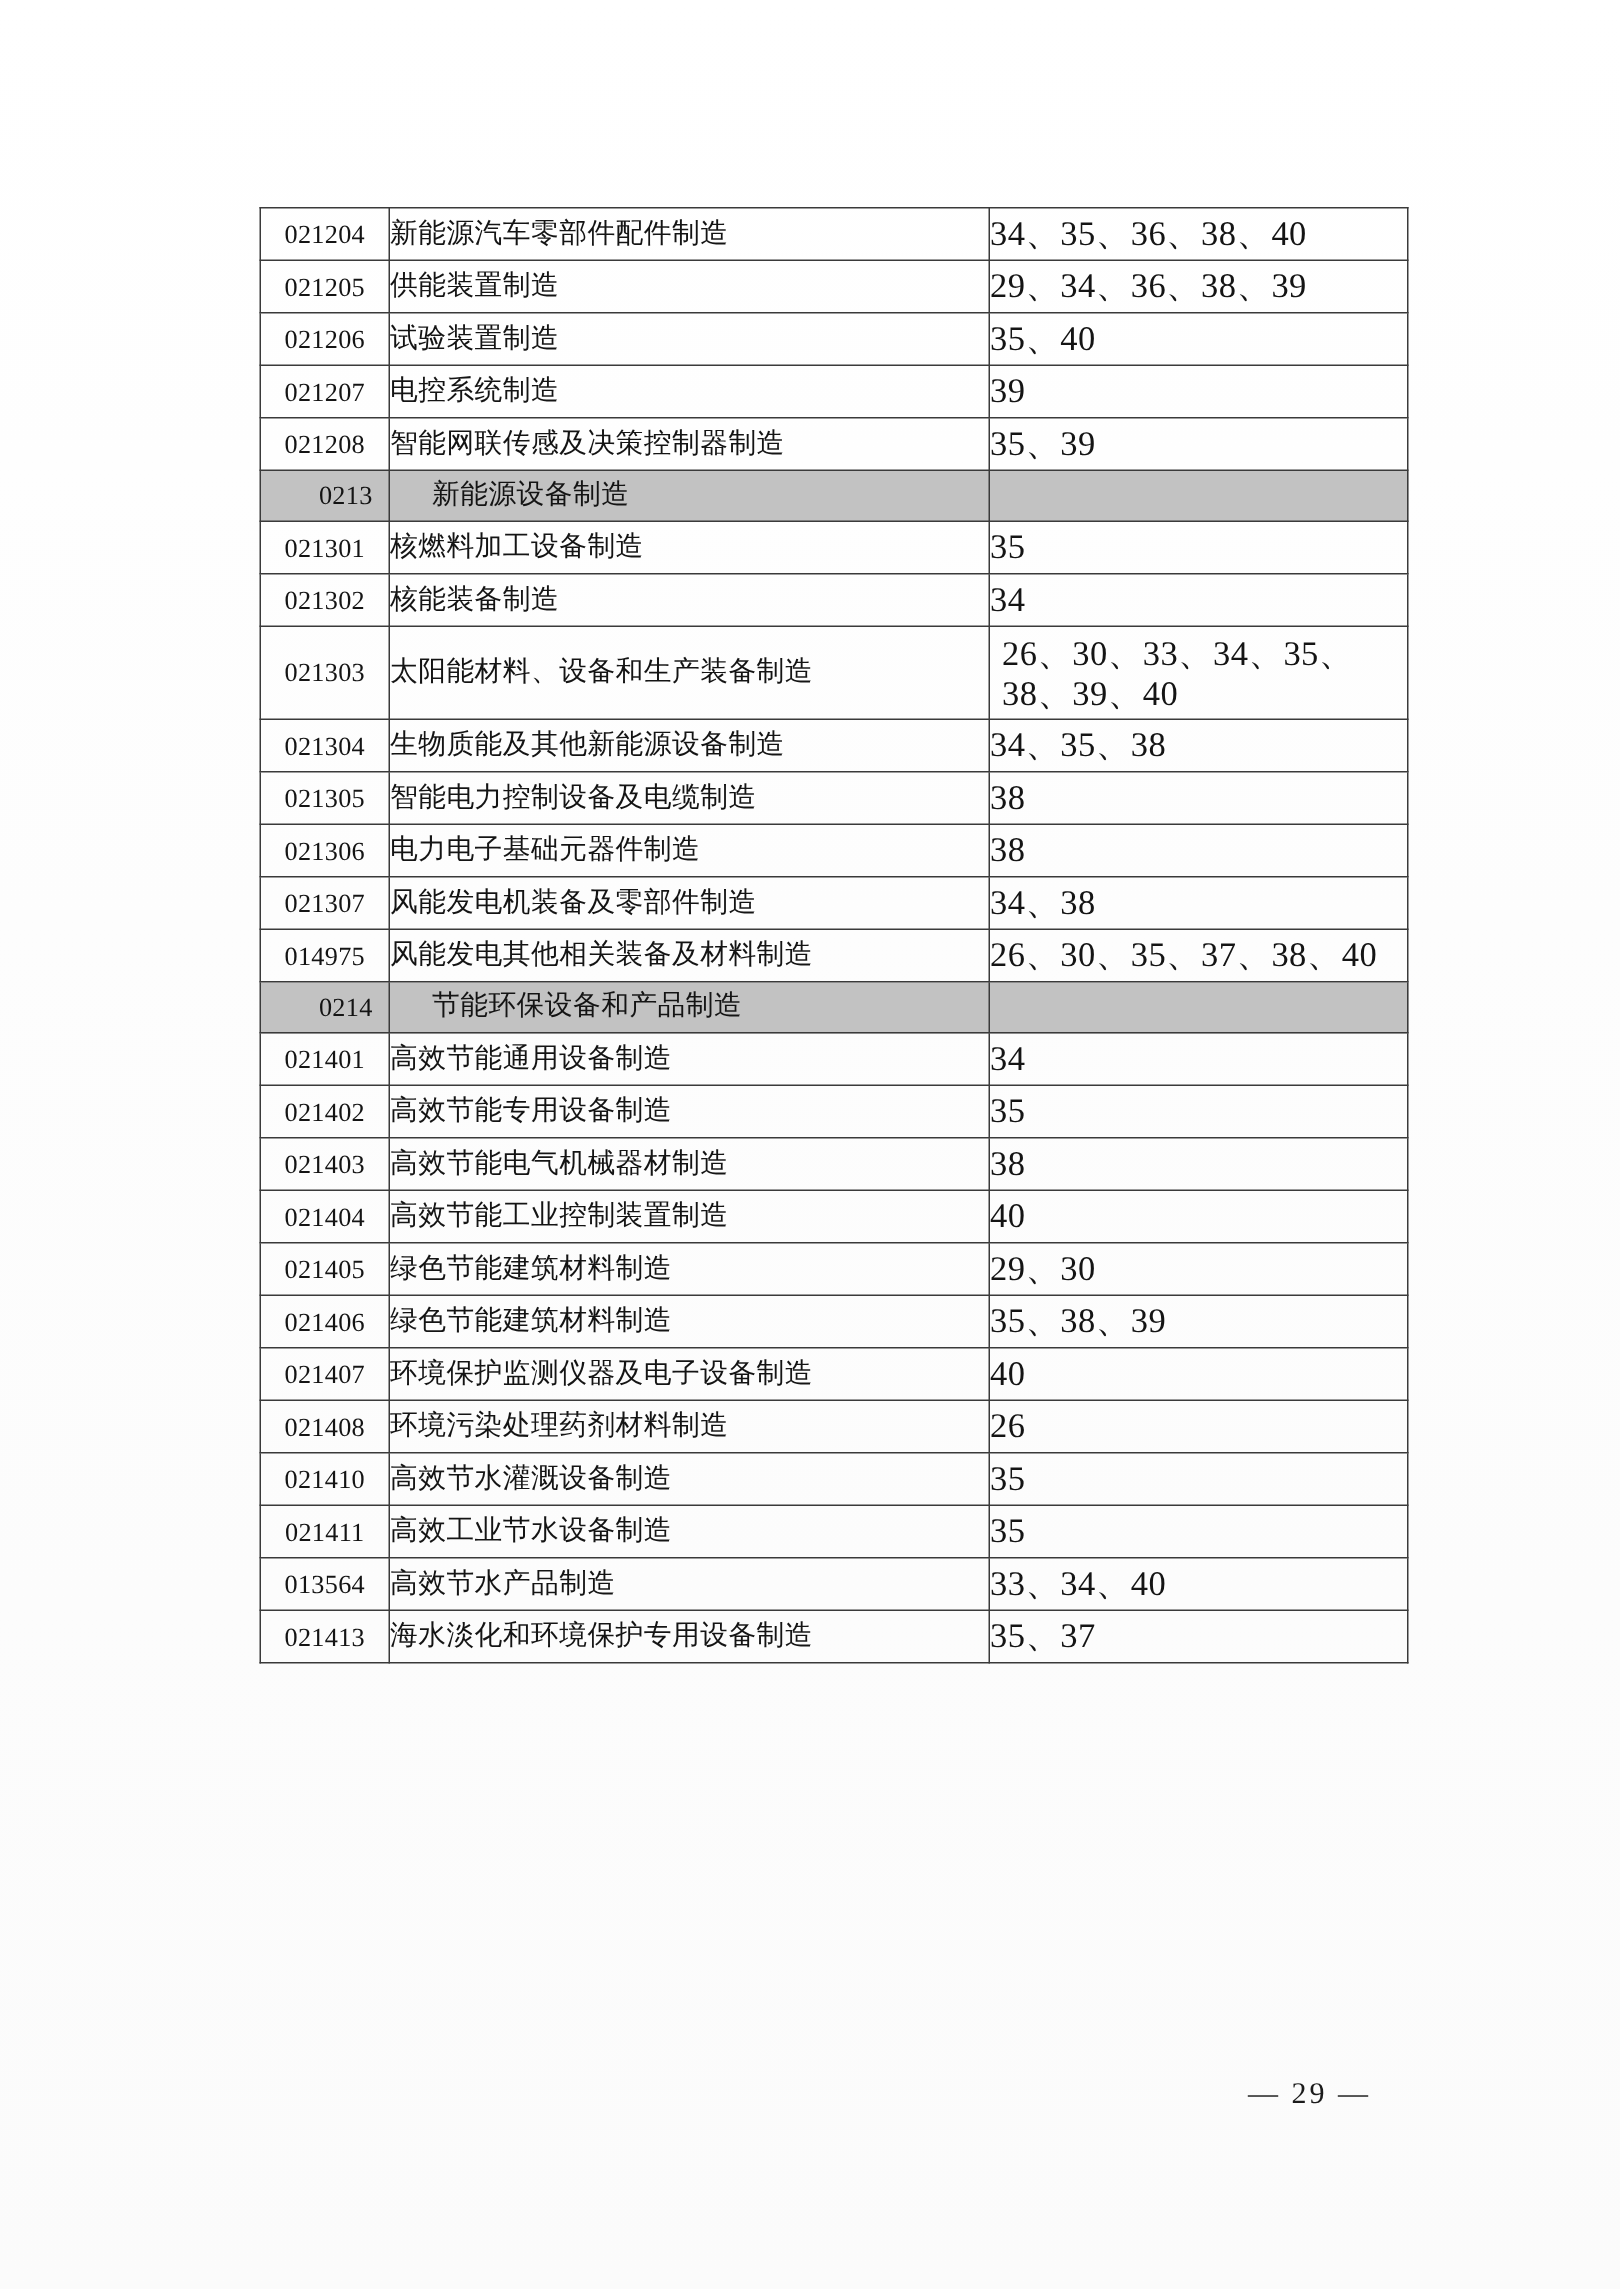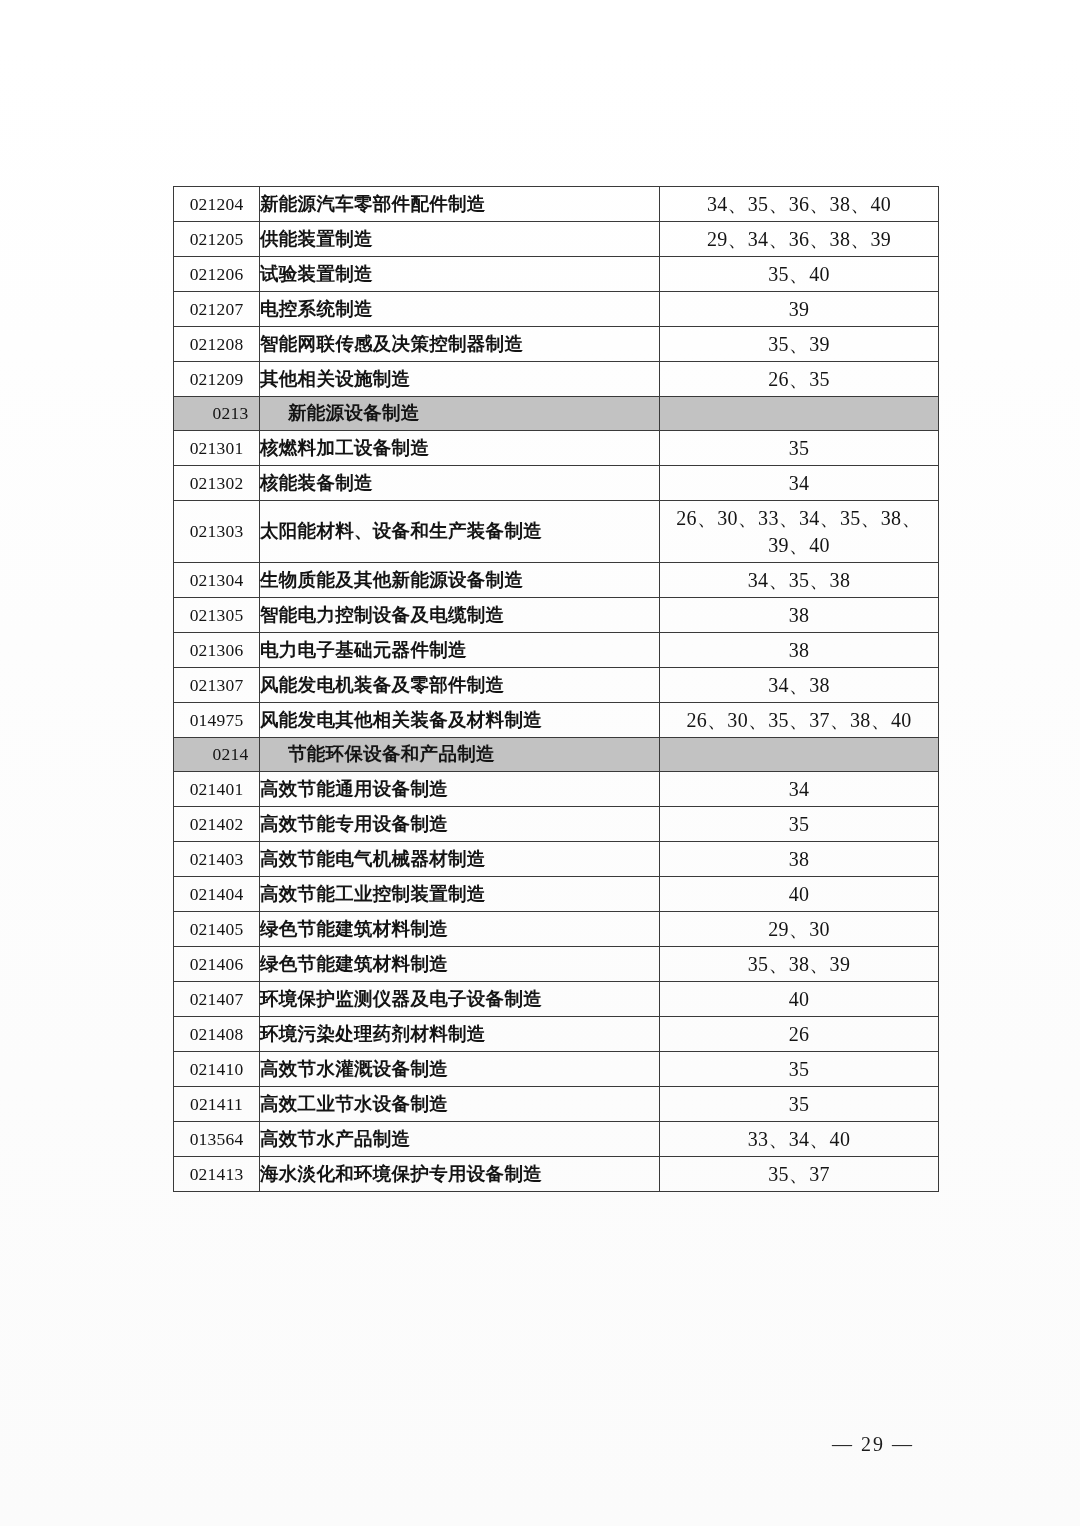--- a/index.html
+++ b/index.html
@@ -14,21 +14,20 @@
     position: relative;
     overflow: hidden;
   }
 
   
   .page {
     position: absolute;
     inset: 0;
     background:
       linear-gradient(180deg, #ffffff 0%, #fdfdfd 40%, #fbfbfb 100%);
-    margin-top: 48px;
   }
 
   .doc-table {
     position: absolute;
     left: 173px;
     top: 138px;
     width: 765px;
     border-collapse: collapse;
     table-layout: fixed;
   }
@@ -54,26 +53,25 @@
   }
 
   .cell-name {
     text-align: left;
     font-size: 18.5px;
     padding-left: 44px;
     height: 34px;
     line-height: 34px;
     white-space: nowrap;
     letter-spacing: 0.3px;
-    font-weight: bold;
   }
 
   .cell-tags {
-    text-align: center;
-    font-size: 20px;
+    text-align: left;
+    font-size: 23px;
     height: 34px;
     line-height: 34px;
     letter-spacing: 0.3px;
   }
 
   
   tr.tall .cell-code,
   tr.tall .cell-name {
     height: 57px;
     line-height: 57px;
@@ -153,25 +151,20 @@
         <tr>
           <td class="cell-code">021207</td>
           <td class="cell-name">电控系统制造</td>
           <td class="cell-tags">39</td>
         </tr>
         <tr>
           <td class="cell-code">021208</td>
           <td class="cell-name">智能网联传感及决策控制器制造</td>
           <td class="cell-tags">35、39</td>
         </tr>
-        <tr>
-          <td class="cell-code">021209</td>
-          <td class="cell-name">其他相关设施制造</td>
-          <td class="cell-tags">26、35</td>
-        </tr>
         <tr class="section">
           <td class="cell-code">0213</td>
           <td class="cell-name">新能源设备制造</td>
           <td class="cell-tags"></td>
         </tr>
         <tr>
           <td class="cell-code">021301</td>
           <td class="cell-name">核燃料加工设备制造</td>
           <td class="cell-tags">35</td>
         </tr>

